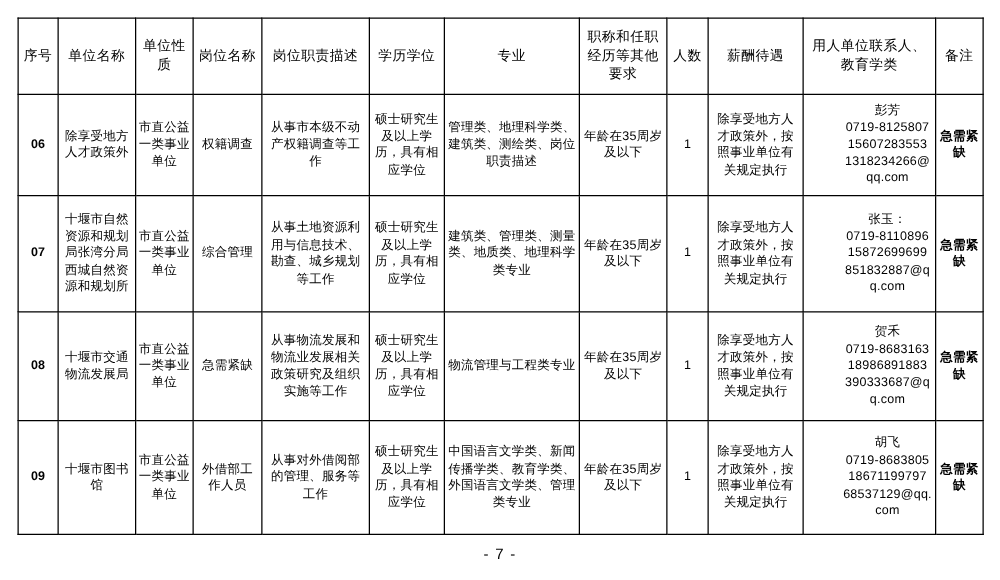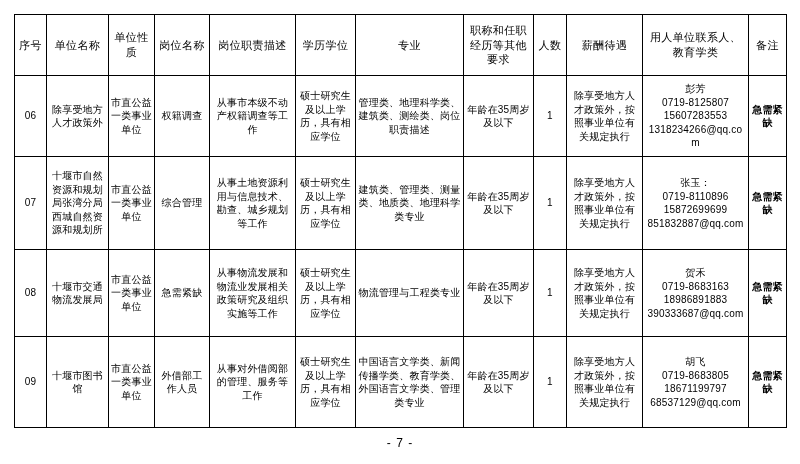--- a/index.html
+++ b/index.html
@@ -44,27 +44,27 @@
   table.jobs th {
     font-size: 11px;
     font-weight: normal;
     height: 54px;
     letter-spacing: 0.4px;
   }
   table.jobs td {
     font-size: 10px;
     letter-spacing: 0.2px;
   }
-  td.c-seq { font-size: 11px; }
+  td.c-seq { font-size: 11px; font-weight: bold; }
   td.c-contact {
     text-align: left;
     padding-left: 6px;
     line-height: 1.5;
   }
-  td.c-contact .line { display: block; }
+  td.c-contact .line { display: block; margin-left: 29px; }
   td.c-salary {
     text-align: left;
     padding-left: 5px;
     padding-right: 3px;
   }
   td.c-desc, td.c-major, td.c-edu, td.c-title, td.c-unit, td.c-nature, td.c-post {
     text-align: left;
     padding-left: 5px;
     padding-right: 3px;
   }

